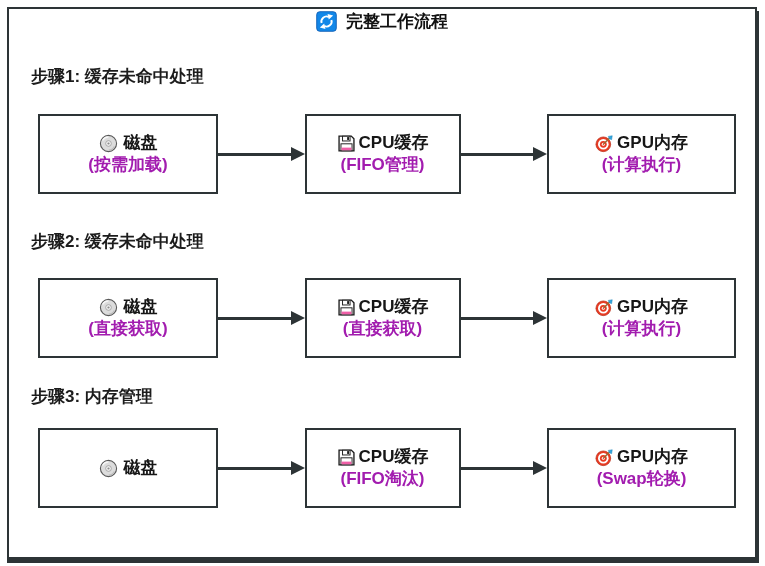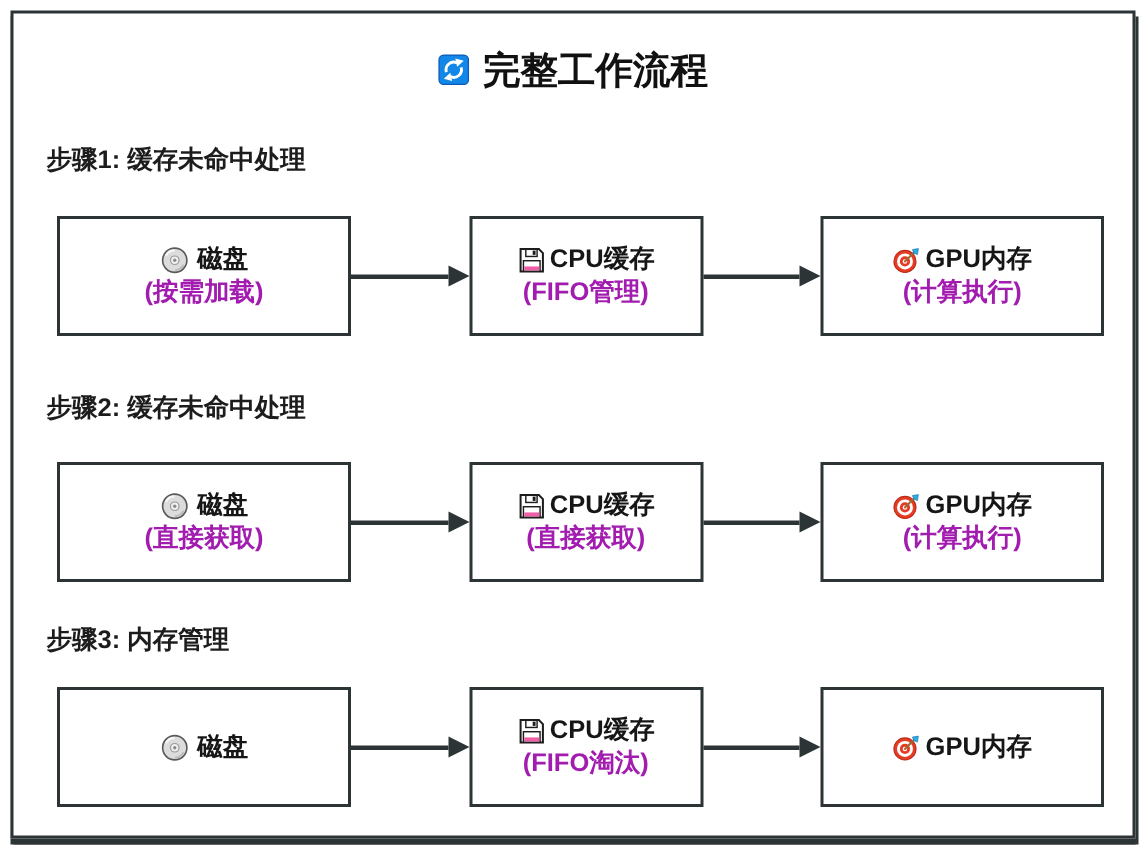--- a/index.html
+++ b/index.html
@@ -13,22 +13,22 @@
     position: absolute;
     left: 7px; top: 7px;
     width: 750px; height: 552px;
     background: #ffffff;
     border: 2px solid #2d3436;
     box-shadow: 0 4px 0 #2d3436, 2px 4px 0 #2d3436;
   }
   .diagram-title {
     display: flex; align-items: center; justify-content: center;
     gap: 9px;
-    padding-top: 21px;
-    font-size: 25px; font-weight: bold; color: #111;
+    padding-top: 1px;
+    font-size: 17px; font-weight: bold; color: #111;
   }
   .title-icon { width: 21px; height: 21px; flex: 0 0 auto; }
   .step-label {
     margin: 33px 0 0 22px;
     font-size: 17px; font-weight: bold; color: #1c1c1c;
     line-height: 21px;
   }
   .flow-row {
     display: flex; align-items: center;
     height: 80px;
@@ -41,21 +41,21 @@
   .step-3 .step-label { margin-top: 28px; }
   .node {
     height: 80px;
     border: 2px solid #2d3436;
     background: #fff;
     display: flex; flex-direction: column;
     align-items: center; justify-content: center;
     flex: 0 0 auto;
     line-height: 22px;
   }
-  .node.disk  { width: 196px; }
+  .node.disk  { width: 180px; }
   .node.cpu   { width: 156px; }
   .node.gpu   { width: 189px; }
   .node-line1 { display: flex; align-items: center; gap: 3px; }
   .node.disk .node-line1 { gap: 6px; }
   .node-icon { width: 19px; height: 19px; flex: 0 0 auto; }
   .node-title { font-size: 17px; font-weight: bold; color: #161616; }
   .node-sub   { font-size: 17px; font-weight: bold; color: #a21caf; }
   .arrow {
     flex: 1 1 auto;
     height: 3px;
@@ -212,17 +212,18 @@
         <div class="node-sub">(FIFO淘汰)</div>
       </div>
       <div class="arrow"></div>
       <div class="node gpu">
         <div class="node-line1">
           <svg class="node-icon">
               <use href="#i-target"></use>
             </svg>
           <span class="node-title">GPU内存</span>
         </div>
+        <div class="node-sub">(Swap轮换)</div>
       </div>
     </div>
   </div>
 
 </div>
 
 </body></html>

